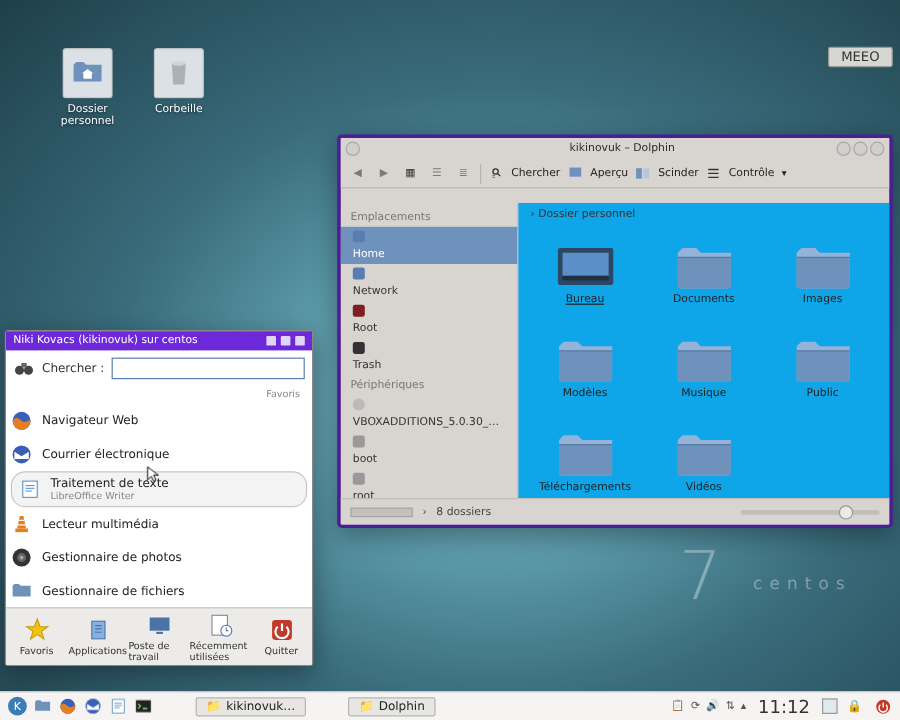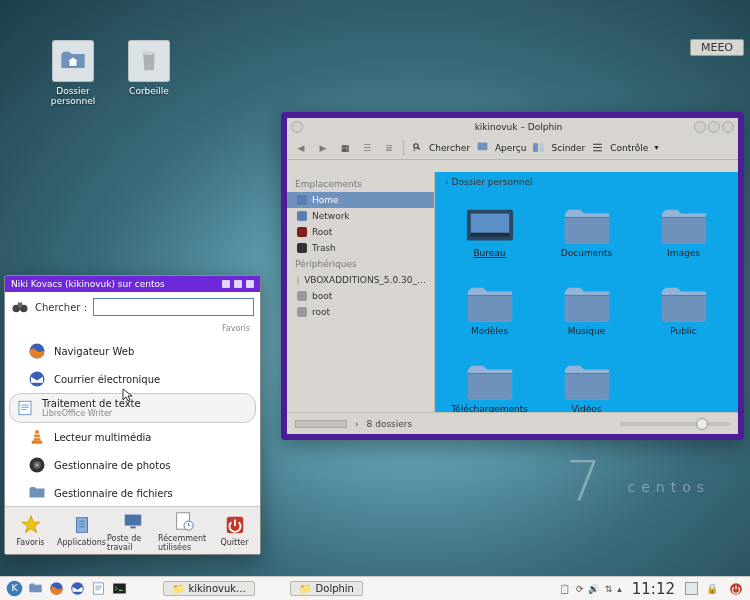--- a/index.html
+++ b/index.html
@@ -9,34 +9,34 @@
 
 .dicon { position:absolute; width:62px; text-align:center; color:#fff; font-size:9px; text-shadow:0 1px 2px rgba(0,0,0,.6); }
 .dicon .box { width:42px; height:42px; margin:0 auto 4px; background:#dbe1e5; border:1px solid rgba(0,0,0,.15); border-radius:3px; display:flex; align-items:center; justify-content:center; }
 .dicon svg { width:28px; height:28px; }
 
 
 .watermark { position:absolute; right:40px; bottom:95px; color:rgba(255,255,255,.35); font-size:14px; letter-spacing:6px; }
 .watermark .seven { font-size:56px; font-weight:300; display:inline-block; margin-right:20px; position:relative; top:8px; }
 
 
-.dolphin { position:absolute; left:281px; top:112px; width:463px; height:328px; background:#d8d5d0; border:6px solid #4c1d95; border-radius:4px; box-shadow:0 6px 22px rgba(0,0,0,.35); display:flex; flex-direction:column; }
+.dolphin { position:absolute; left:281px; top:112px; width:463px; height:328px; background:#d8d5d0; border:3px solid #4c1d95; border-radius:4px; box-shadow:0 6px 22px rgba(0,0,0,.35); display:flex; flex-direction:column; }
 .dolphin .titlebar { height:18px; background:#d8d5d0; display:flex; align-items:center; font-size:9px; color:#2a2a2a; padding:0 4px; position:relative; }
 .dolphin .titlebar .tl { display:flex; gap:2px; }
 .dolphin .titlebar .tc { display:flex; gap:2px; position:absolute; right:4px; }
 .winbtn { width:12px; height:12px; border-radius:50%; background:#cfcfcc; border:1px solid #aaa; }
 .dolphin .titlebar .title { flex:1; text-align:center; }
 .dolphin .toolbar { height:24px; background:#d8d5d0; display:flex; align-items:center; gap:6px; padding:0 6px; font-size:9px; color:#222; border-bottom:1px solid #b9b6b0; }
 .tbtn { width:16px; height:16px; display:flex; align-items:center; justify-content:center; opacity:.5; }
 .tbtn.a { opacity:.9; }
 .tsep { width:1px; height:16px; background:#b5b2ad; }
 .dolphin .body { flex:1; display:flex; overflow:hidden;margin-top:12px; }
 .places { width:148px; background:#d8d5d0; font-size:9px; color:#333; border-right:1px solid #c2bfb9; padding:4px 0; }
 .places .hdr { padding:3px 8px; color:#777; }
-.places .row { padding:3px 8px 3px 10px; display:flex; align-items:flex-end; gap:5px; }
+.places .row { padding:3px 8px 3px 10px; display:flex; align-items:flex-start; gap:5px;flex-direction:column; }
 .places .row.sel { background:#6f92bd; color:#fff; }
 .places .sq { width:10px; height:10px; border-radius:2px; }
 .files { flex:1; background:#0ea5e9; display:flex; flex-direction:column; }
 .crumb { padding:5px 10px; font-size:9px; color:#333; }
 .grid { flex:1; padding:12px 10px; display:grid; grid-template-columns:repeat(3,1fr); gap:24px 8px; align-content:start; }
 .fitem { text-align:center; font-size:9px; color:#222; }
 .fitem .foldericon { width:50px; height:40px; margin:0 auto 4px; }
 .dolphin .status { height:22px; border-top:1px solid #c2bfb9; background:#d8d5d0; display:flex; align-items:center; font-size:9px; color:#444; padding:0 8px; gap:8px; }
 .dolphin .status .sbar { width:52px; height:8px; background:#c4c1bb; border:1px solid #a8a5a0; }
 .dolphin .status .slide { flex:1; height:4px; background:#c2bfb9; border-radius:2px; position:relative; margin-left:200px; }
@@ -44,21 +44,21 @@
 
 
 .kickoff { position:absolute; left:4px; top:275px; width:257px; height:280px; background:#fff; border:1px solid #888; border-radius:3px; box-shadow:0 6px 22px rgba(0,0,0,.35); display:flex; flex-direction:column; }
 .kickoff .khd { background:#6d28d9; color:#fff; height:16px; display:flex; align-items:center; justify-content:space-between; padding:0 6px; font-size:9px; }
 .kickoff .khd .btns { display:flex; gap:4px; }
 .kickoff .khd .btns span { width:8px; height:8px; background:#fff; border-radius:1px; opacity:.8; }
 .kickoff .ksearch { padding:6px; display:flex; align-items:center; gap:6px; }
 .kickoff .ksearch input { flex:1; border:1px solid #5a7fb0; height:18px; font-size:10px; padding:0 4px; }
 .kickoff .klist { flex:1; overflow:auto; }
 .kickoff .favlbl { text-align:right; font-size:8px; color:#888; padding:2px 10px 4px; }
-.kickoff .kitem { display:flex; align-items:center; gap:8px; padding:5px 23px; font-size:10px; color:#222; }
+.kickoff .kitem { display:flex; align-items:center; gap:8px; padding:5px 4px; font-size:10px; color:#222; }
 .kickoff .kitem.hov { background:#f3f3f3; border:1px solid #c8c8c8; margin:0 4px; border-radius:12px; padding:4px 6px; }
 .kickoff .kitem .sub { font-size:8px; color:#888; display:block; }
 .kickoff .kicon { width:18px; height:18px; display:flex; }
 .kickoff .ktabs { height:48px; background:#ecebe9; border-top:1px solid #c6c6c3; display:flex; }
 .kickoff .ktab { flex:1; display:flex; flex-direction:column; align-items:center; justify-content:center; font-size:8px; color:#333; gap:2px; }
 .kickoff .ktab .ti { width:22px; height:22px; }
 
 
 .panel { position:absolute; left:0; bottom:0; width:100%; height:24px; background:#f5f4f2; border-top:1px solid #c9c8c5; display:flex; align-items:center; font-size:10px; color:#222; padding:0 6px; gap:6px; }
 .panel .plaunch { display:flex; gap:4px; }

